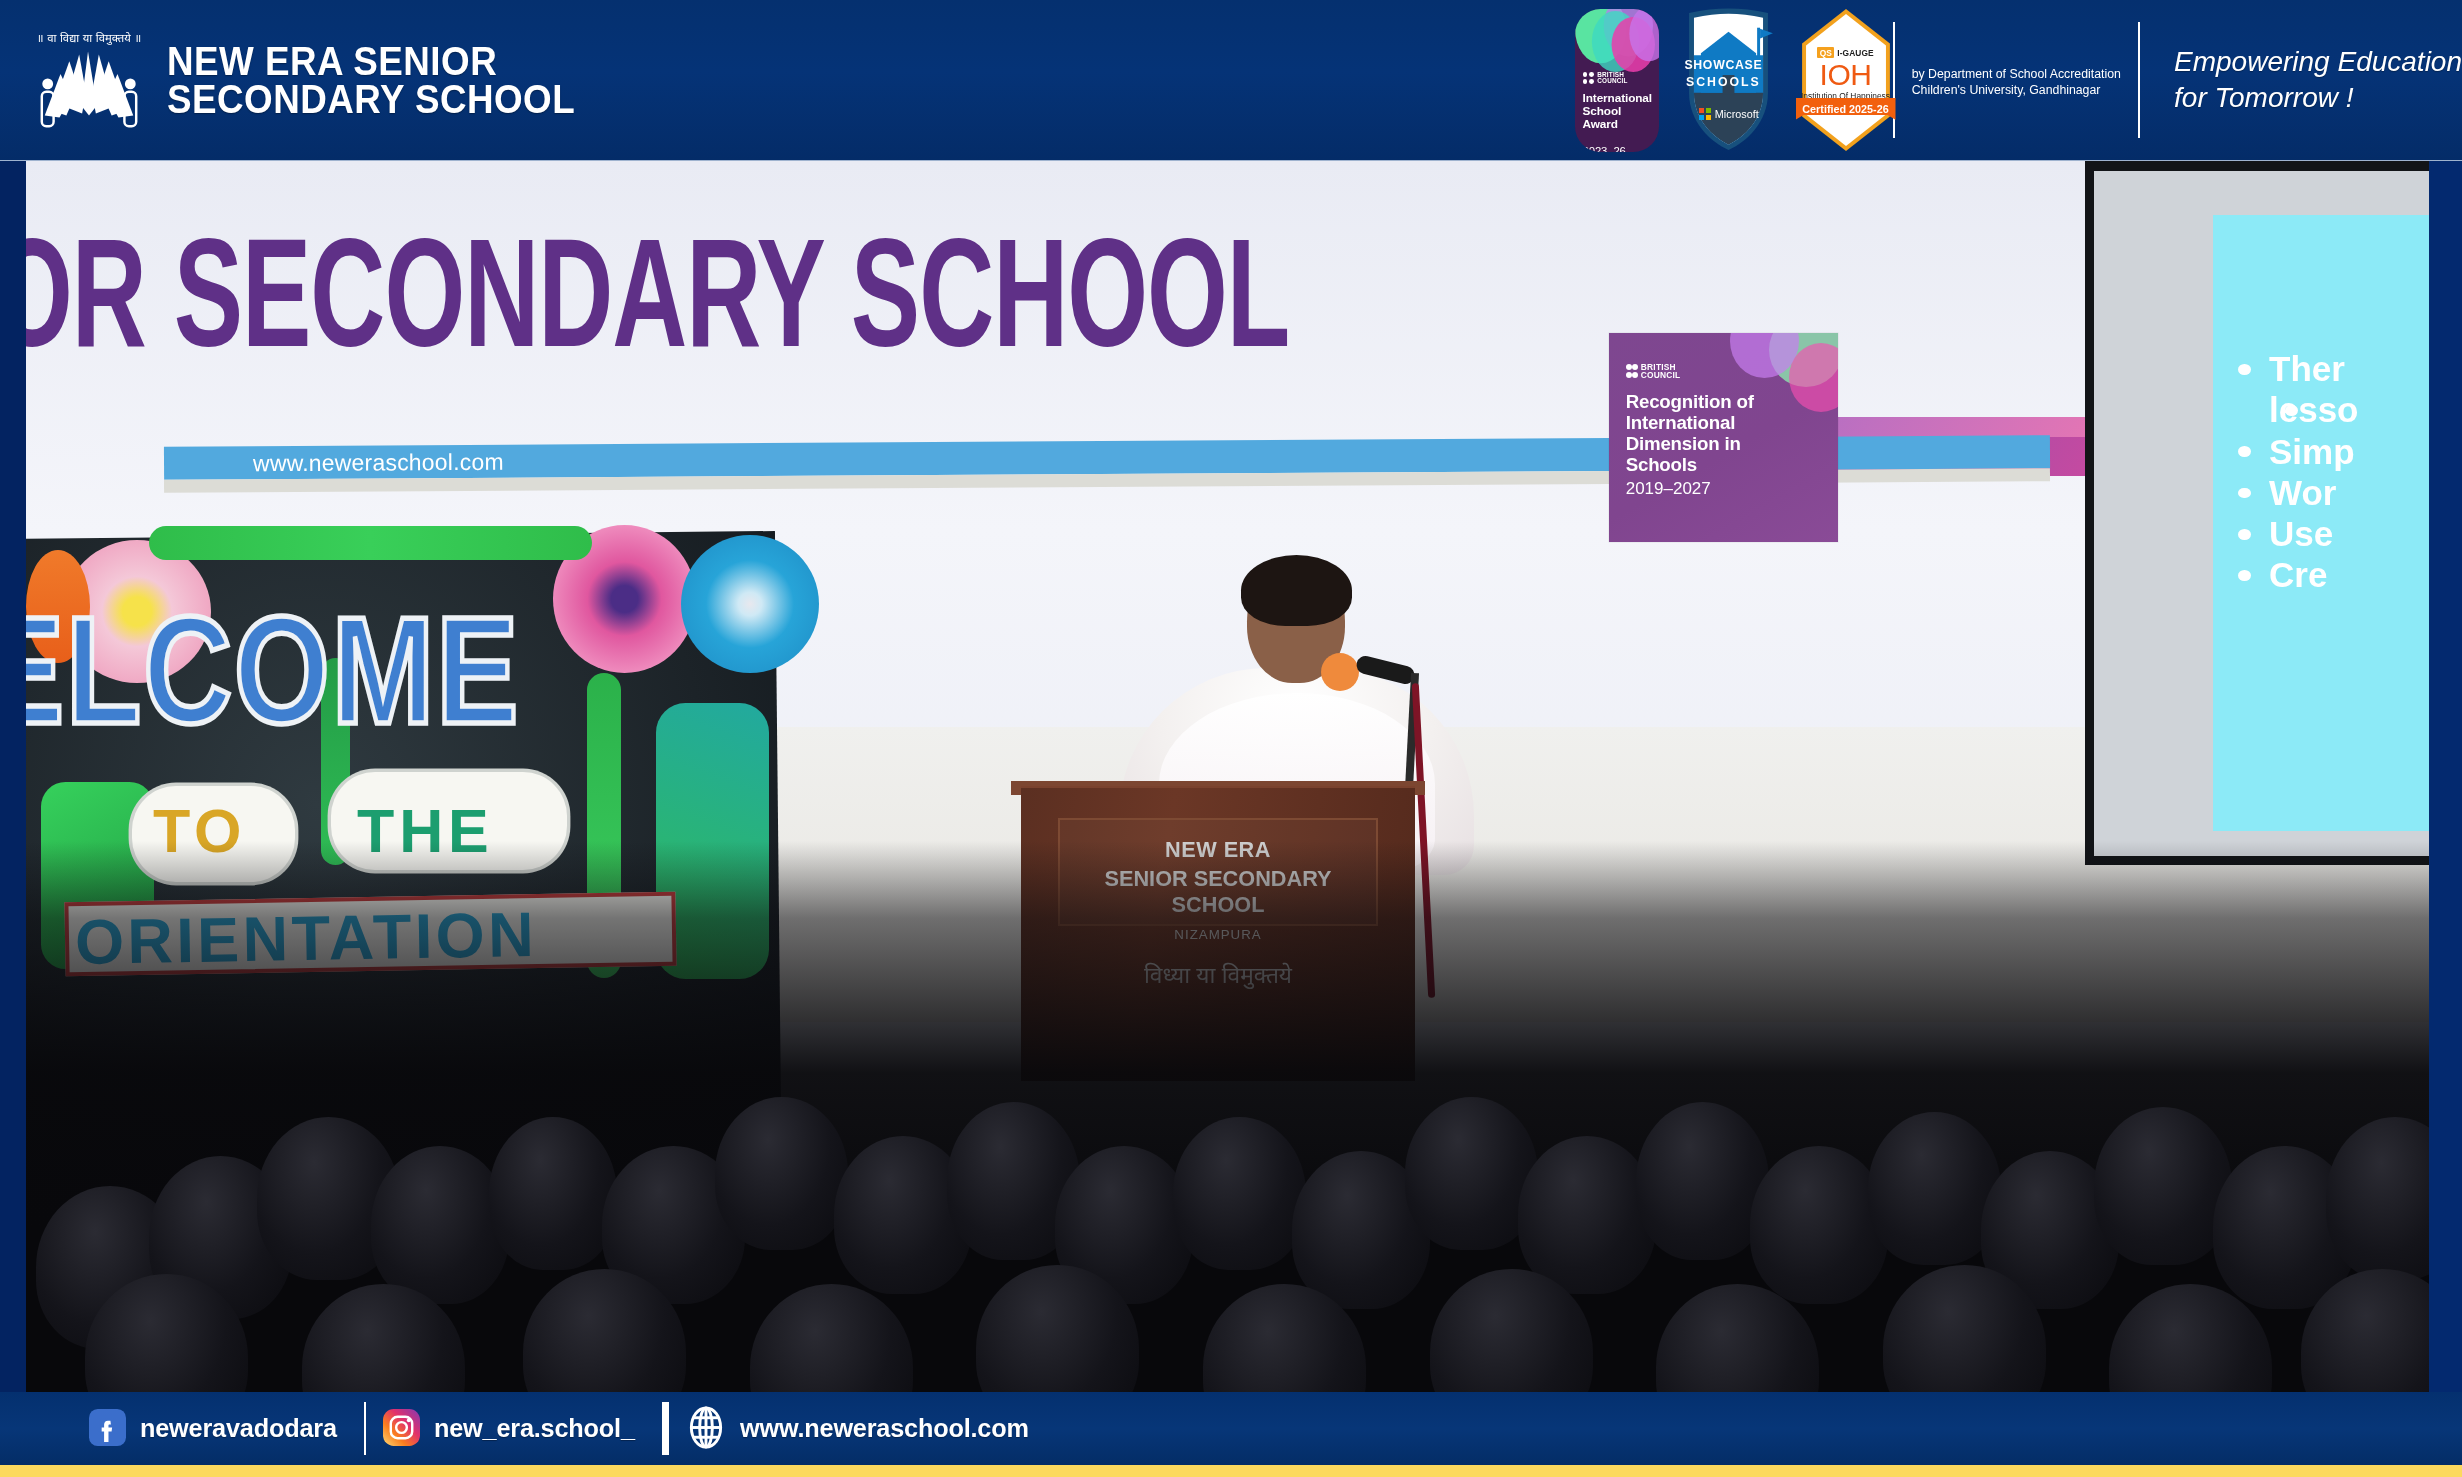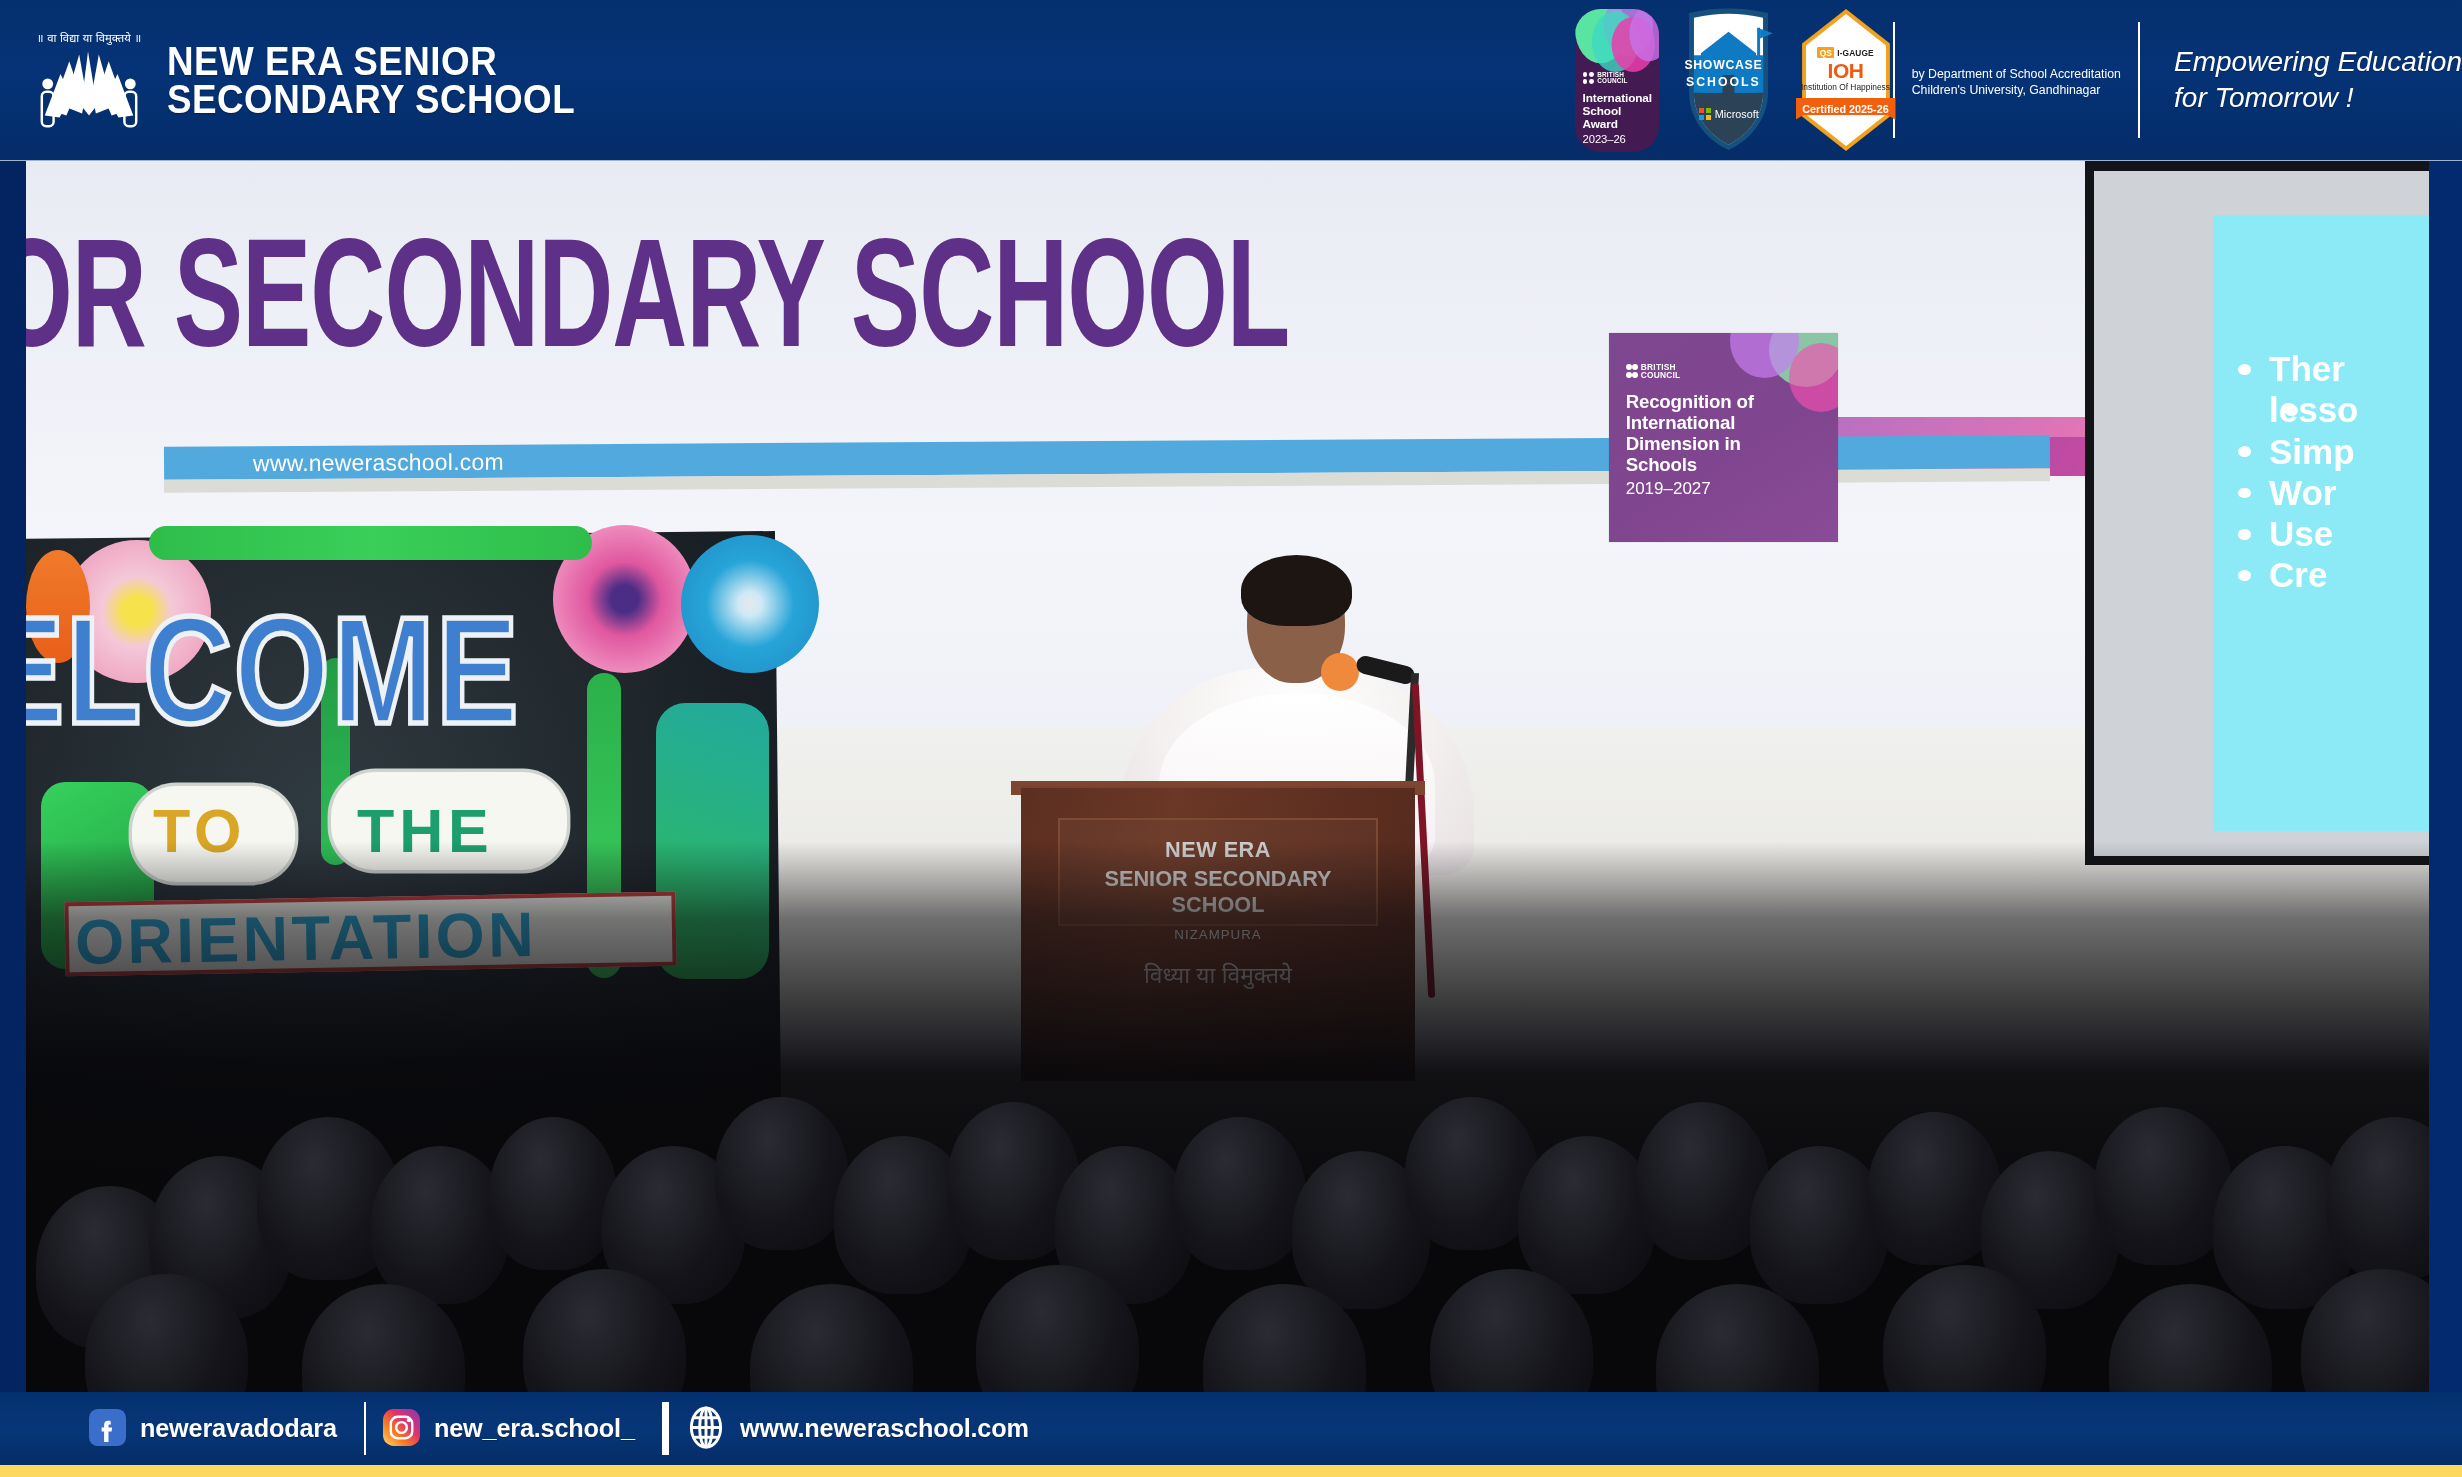--- a/index.html
+++ b/index.html
@@ -35,41 +35,41 @@
     width:84px; height:143px; border-radius:25.6px; background:#431b52;
     position:relative; overflow:hidden; color:#fff; flex:0 0 auto;
   }
   .isa-blobs { position:absolute; inset:0; }
   .isa-content { position:absolute; left:7.4px; top:63px; right:3.9px; }
   .bc-logo { display:flex; align-items:center; gap:3.4px; margin-bottom:7.9px; }
   .bc-dots { display:grid; grid-template-columns:4.9px 4.9px; grid-gap:1.5px; }
   .bc-dots i { width:4.9px; height:4.9px; background:#fff; border-radius:50%; display:block; }
   .bc-words { font-size:6.4px; font-weight:bold; line-height:1.02; letter-spacing:0.2px; }
   .isa-title { font-size:11.8px; font-weight:bold; line-height:1.1; letter-spacing:-0.1px; }
-  .isa-years { font-size:11.3px; font-weight:normal; margin-top:2px; letter-spacing:-0.1px; }
+  .isa-years { font-size:11.3px; font-weight:normal; margin-top:14px; letter-spacing:-0.1px; }
 
   
   .badge-shield { width:94px; height:148px; position:relative; flex:0 0 auto; }
   .badge-shield .lbl1 { position:absolute; left:0; right:10.8px; top:52px; text-align:center;
       color:#fff; font-size:12.3px; font-weight:bold; letter-spacing:0.7px; }
   .badge-shield .lbl2 { position:absolute; left:0; right:10.8px; top:69px; text-align:center;
       color:#fff; font-size:12.3px; font-weight:bold; letter-spacing:2px; }
   .ms-row { position:absolute; left:0; right:0; top:102px; display:flex; align-items:center;
       justify-content:center; gap:3.9px; }
   .ms-grid { display:grid; grid-template-columns:5.4px 5.4px; grid-template-rows:5.4px 5.4px; grid-gap:1.2px; }
   .ms-grid i { display:block; }
   .ms-word { color:#fff; font-size:10.8px; }
 
   
   .badge-ioh { width:94px; height:148px; position:relative; flex:0 0 auto; }
   .ioh-inner { position:absolute; inset:0; display:flex; flex-direction:column; align-items:center; }
   .qs-row { display:flex; align-items:center; gap:3px; margin-top:41px; }
   .qs-box { background:#f5a11e; color:#fff; font-size:8.4px; font-weight:bold; padding:0.5px 2.5px; border-radius:1px; }
   .qs-text { color:#222; font-size:8.4px; font-weight:bold; letter-spacing:0.1px; }
-  .ioh-big { color:#ef5a12; font-size:21px; font-weight:bold; line-height:1; margin-top:2px; letter-spacing:-0.5px; }
+  .ioh-big { color:#ef5a12; font-size:30px; font-weight:normal; line-height:1; margin-top:2px; letter-spacing:-0.5px; }
   .ioh-sub { color:#222; font-size:8.4px; margin-top:1px; }
   .ioh-ribbon {
     position:absolute; left:-3px; right:-3px; top:92px; height:21.7px; background:#f2600d;
     display:flex; align-items:center; justify-content:center;
     color:#fff; font-size:10.8px; font-weight:bold;
     clip-path:polygon(0 0,100% 0,100% 100%,92% 78%,8% 78%,0 100%);
   }
 
   .vdiv { width:2.5px; height:116px; background:#fff; flex:0 0 auto; }
 

